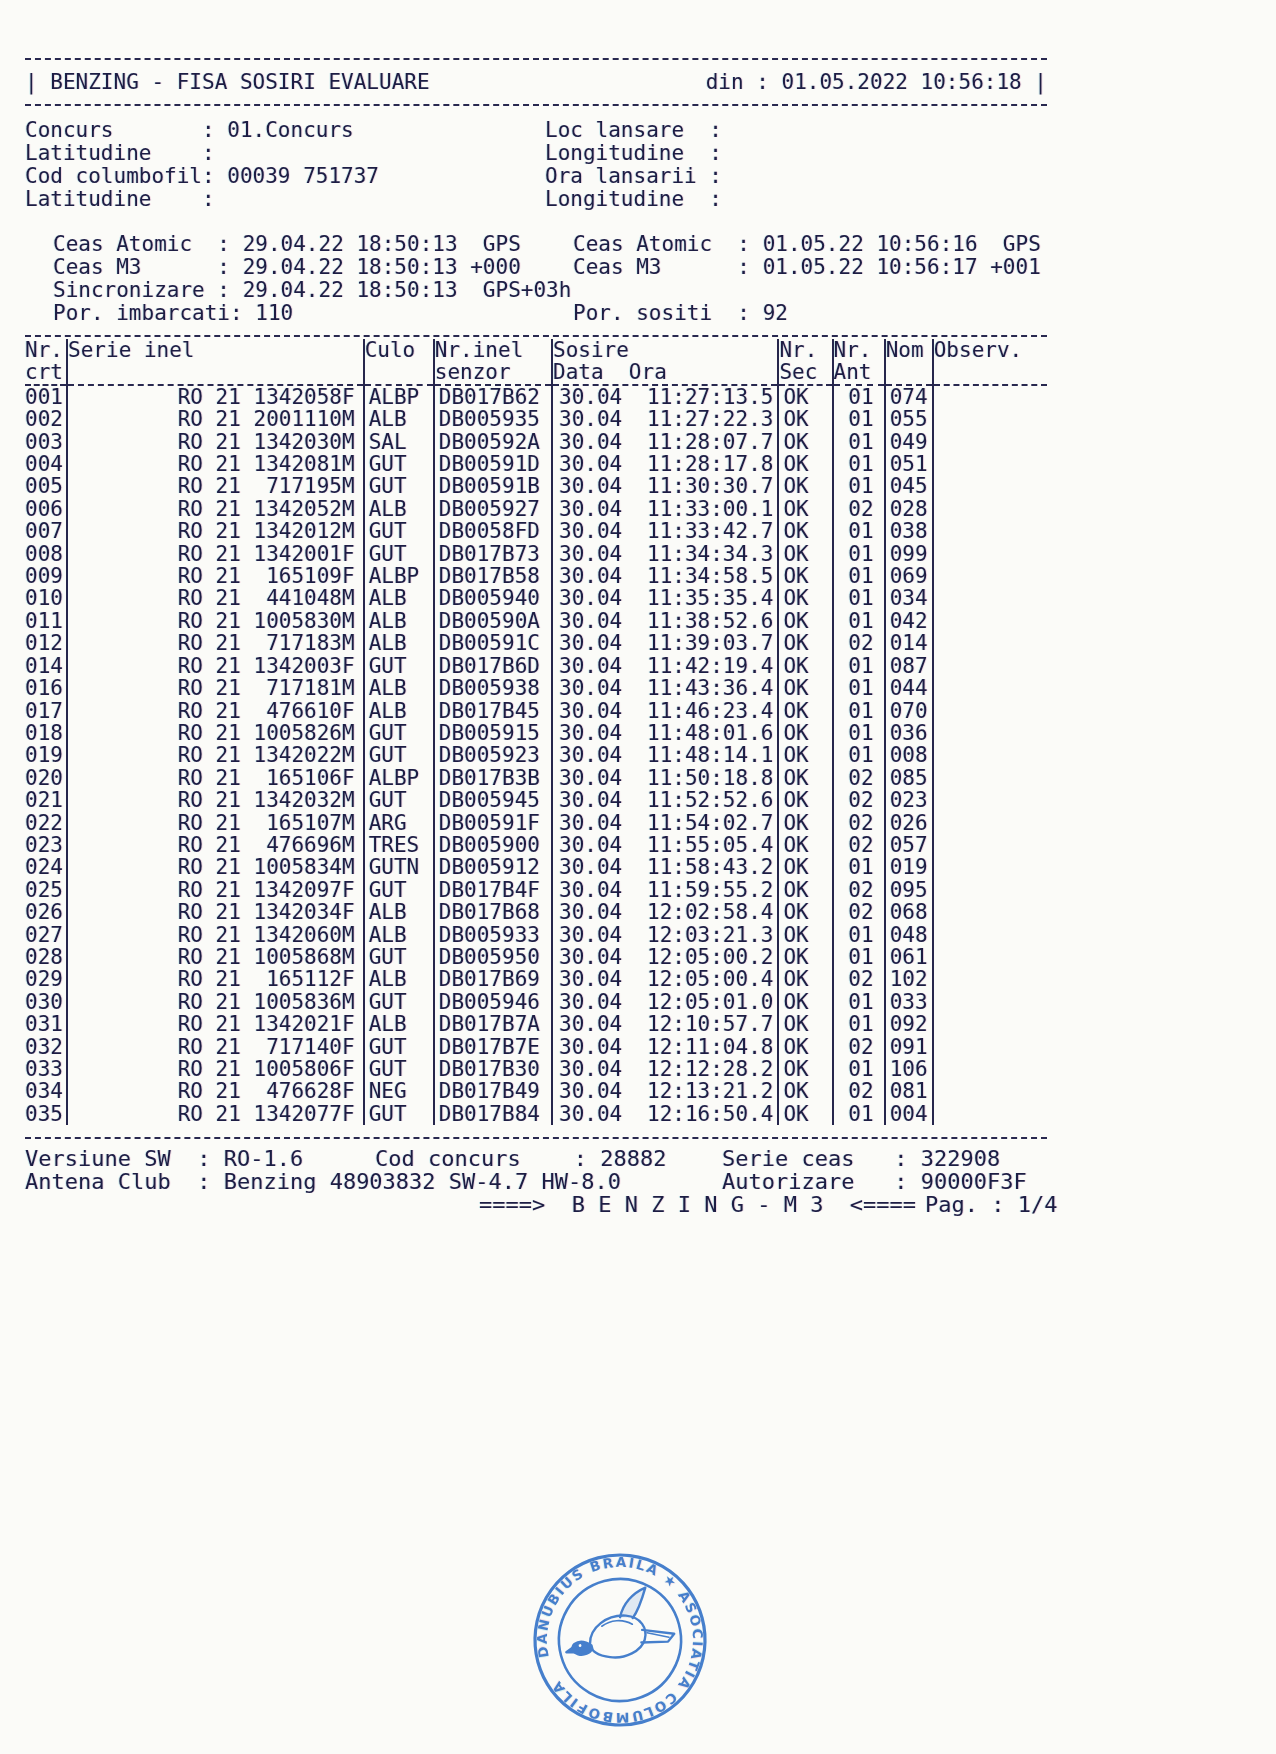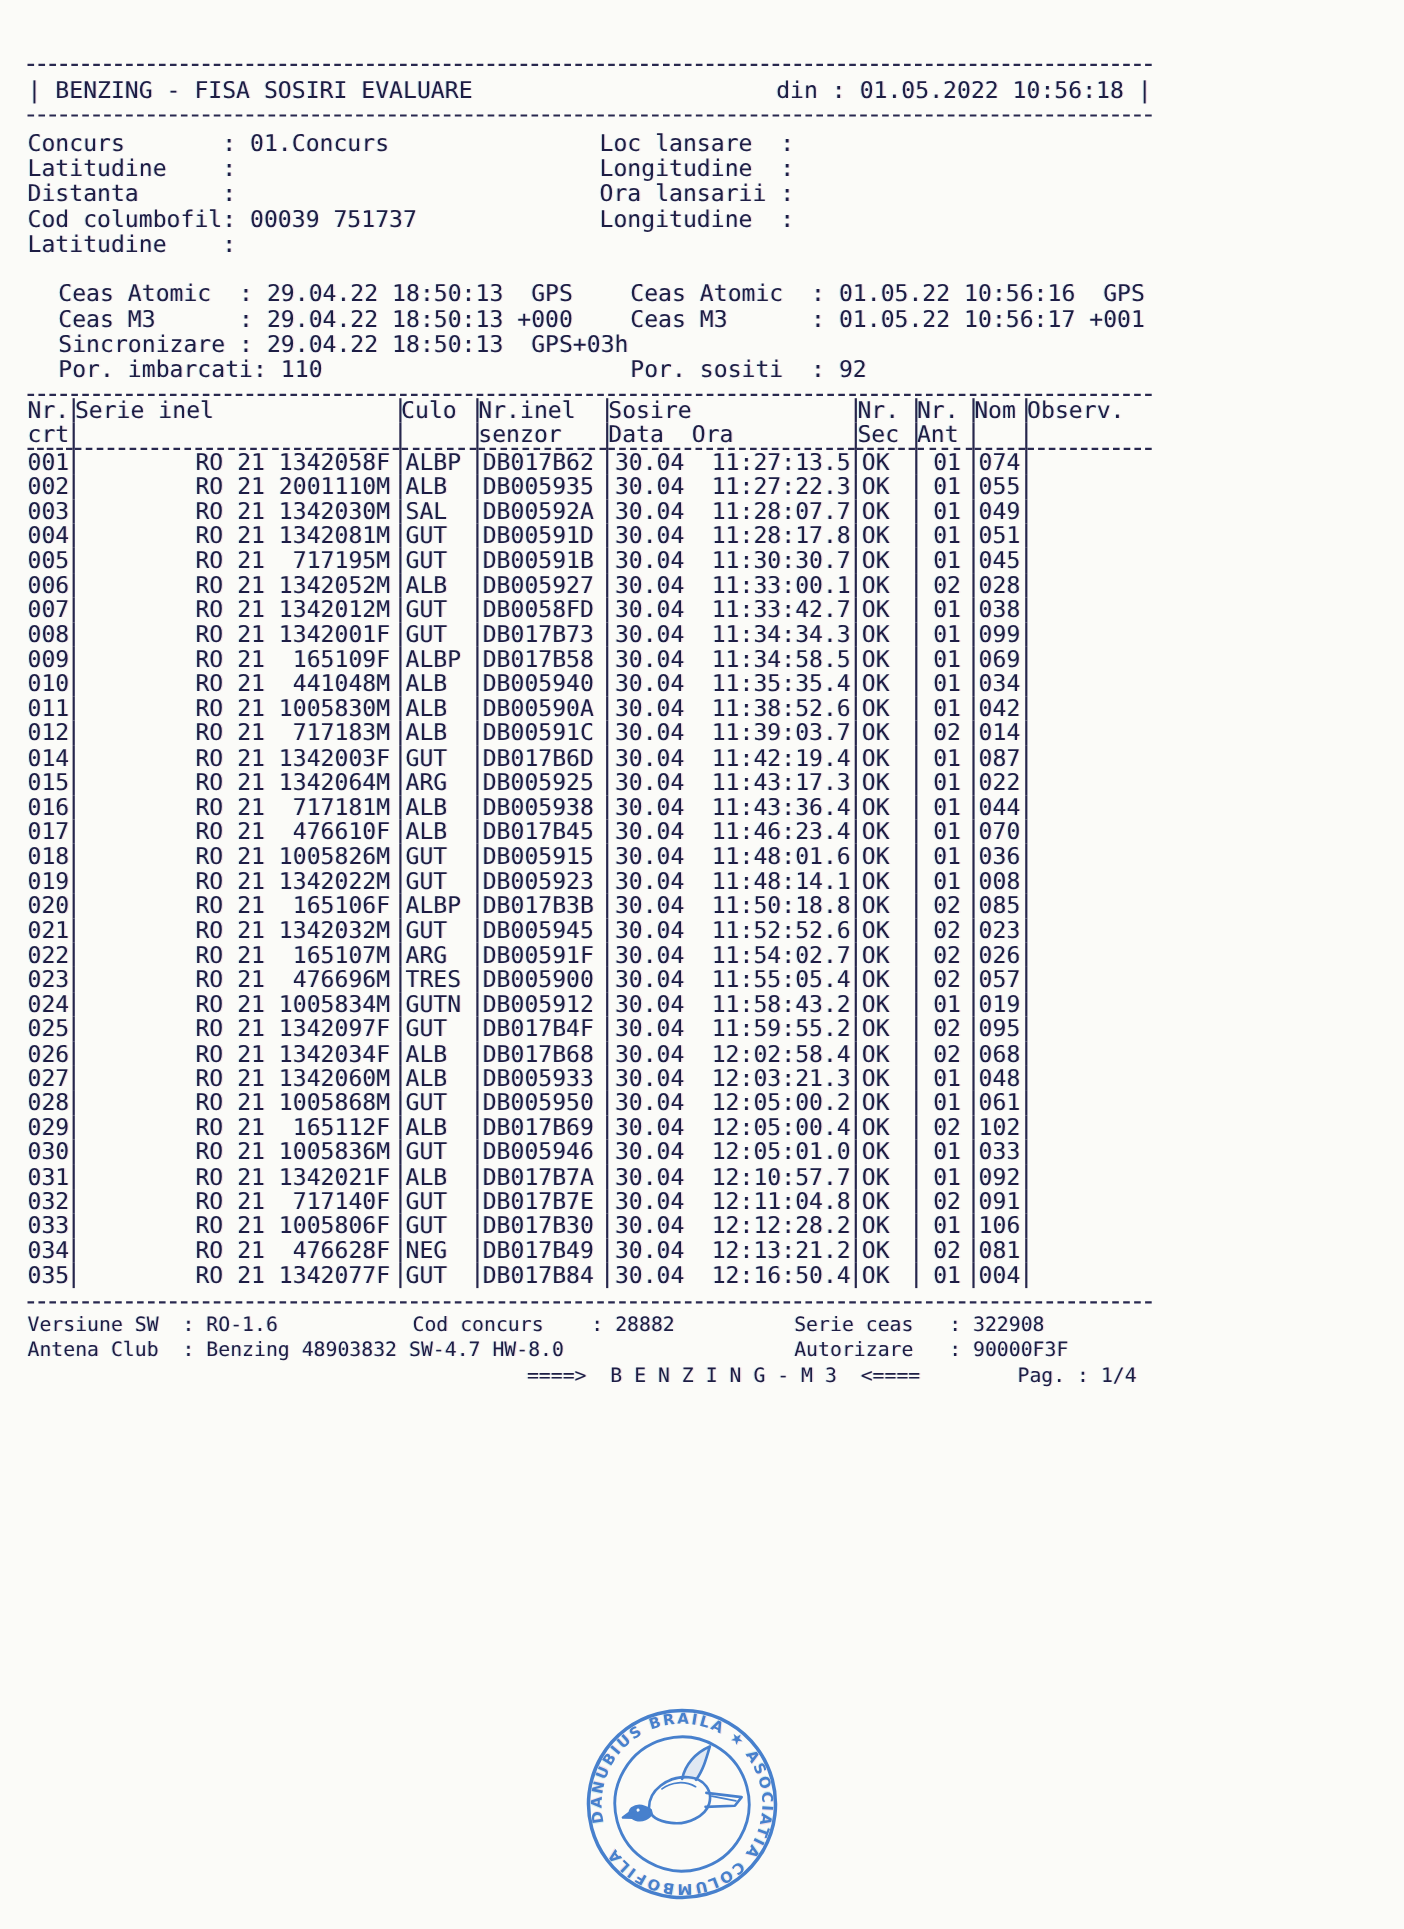--- a/index.html
+++ b/index.html
@@ -39,21 +39,21 @@
   .results .c5{padding-left:6px;}
   .results .c7{text-align:right;padding-right:10px;}
   th.h2{padding-left:20px;}
   th.h4,th.h5{padding-left:6px;}
   th.h3,th.h6,th.h7,th.h8,th.h9{padding-left:4px;}
   .t-data{display:inline-block;width:88px;}
   .tbl-top-rule{margin-bottom:2px;}
   .tbl-bot-rule{margin-top:12px;}
 
   .footer{position:relative;margin-top:8px;height:80px;}
-  .footer .fline{position:absolute;white-space:pre;font-size:18px;line-height:23px;}
+  .footer .fline{position:absolute;white-space:pre;font-size:22px;line-height:23px;}
   .f-l1{top:0}.f-l2{top:23px}.f-l3{top:46px}
   .fx1{left:0}.fx2{left:350px}.fx3{left:697px}
   .fx-banner{left:454px}.fx-pag{left:900px}
 
   .stamp{position:absolute;left:528px;top:1548px;width:184px;height:184px;}
   .stamp svg{display:block;}
 </style>
 </head>
 <body>
 
@@ -65,21 +65,20 @@
     <span>| BENZING - FISA SOSIRI EVALUARE</span>
     <span>din : 01.05.2022 10:56:18 |</span>
   </div>
 
   <div class="rule"></div>
 
   <div class="cols2 info-block">
     <div class="lcol">
         <div class="mono-line">Concurs       : 01.Concurs</div>
         <div class="mono-line">Latitudine    :</div>
-        <div class="mono-line">Distanta      :</div>
         <div class="mono-line">Cod columbofil: 00039 751737</div>
         <div class="mono-line">Latitudine    :</div>
       </div>
     <div class="rcol">
         <div class="mono-line">Loc lansare  :</div>
         <div class="mono-line">Longitudine  :</div>
         <div class="mono-line">Ora lansarii :</div>
         <div class="mono-line">Longitudine  :</div>
       </div>
   </div>
@@ -275,31 +274,20 @@
           <td class="c2">RO 21 1342003F</td>
           <td class="c3">GUT</td>
           <td class="c4">DB017B6D</td>
           <td class="c5"><span class="t-data">30.04</span><span>11:42:19.4</span></td>
           <td class="c6">OK</td>
           <td class="c7">01</td>
           <td class="c8">087</td>
           <td class="c9"></td>
         </tr>
         <tr>
-          <td class="c1">015</td>
-          <td class="c2">RO 21 1342064M</td>
-          <td class="c3">ARG</td>
-          <td class="c4">DB005925</td>
-          <td class="c5"><span class="t-data">30.04</span><span>11:43:17.3</span></td>
-          <td class="c6">OK</td>
-          <td class="c7">01</td>
-          <td class="c8">022</td>
-          <td class="c9"></td>
-        </tr>
-        <tr>
           <td class="c1">016</td>
           <td class="c2">RO 21  717181M</td>
           <td class="c3">ALB</td>
           <td class="c4">DB005938</td>
           <td class="c5"><span class="t-data">30.04</span><span>11:43:36.4</span></td>
           <td class="c6">OK</td>
           <td class="c7">01</td>
           <td class="c8">044</td>
           <td class="c9"></td>
         </tr>

